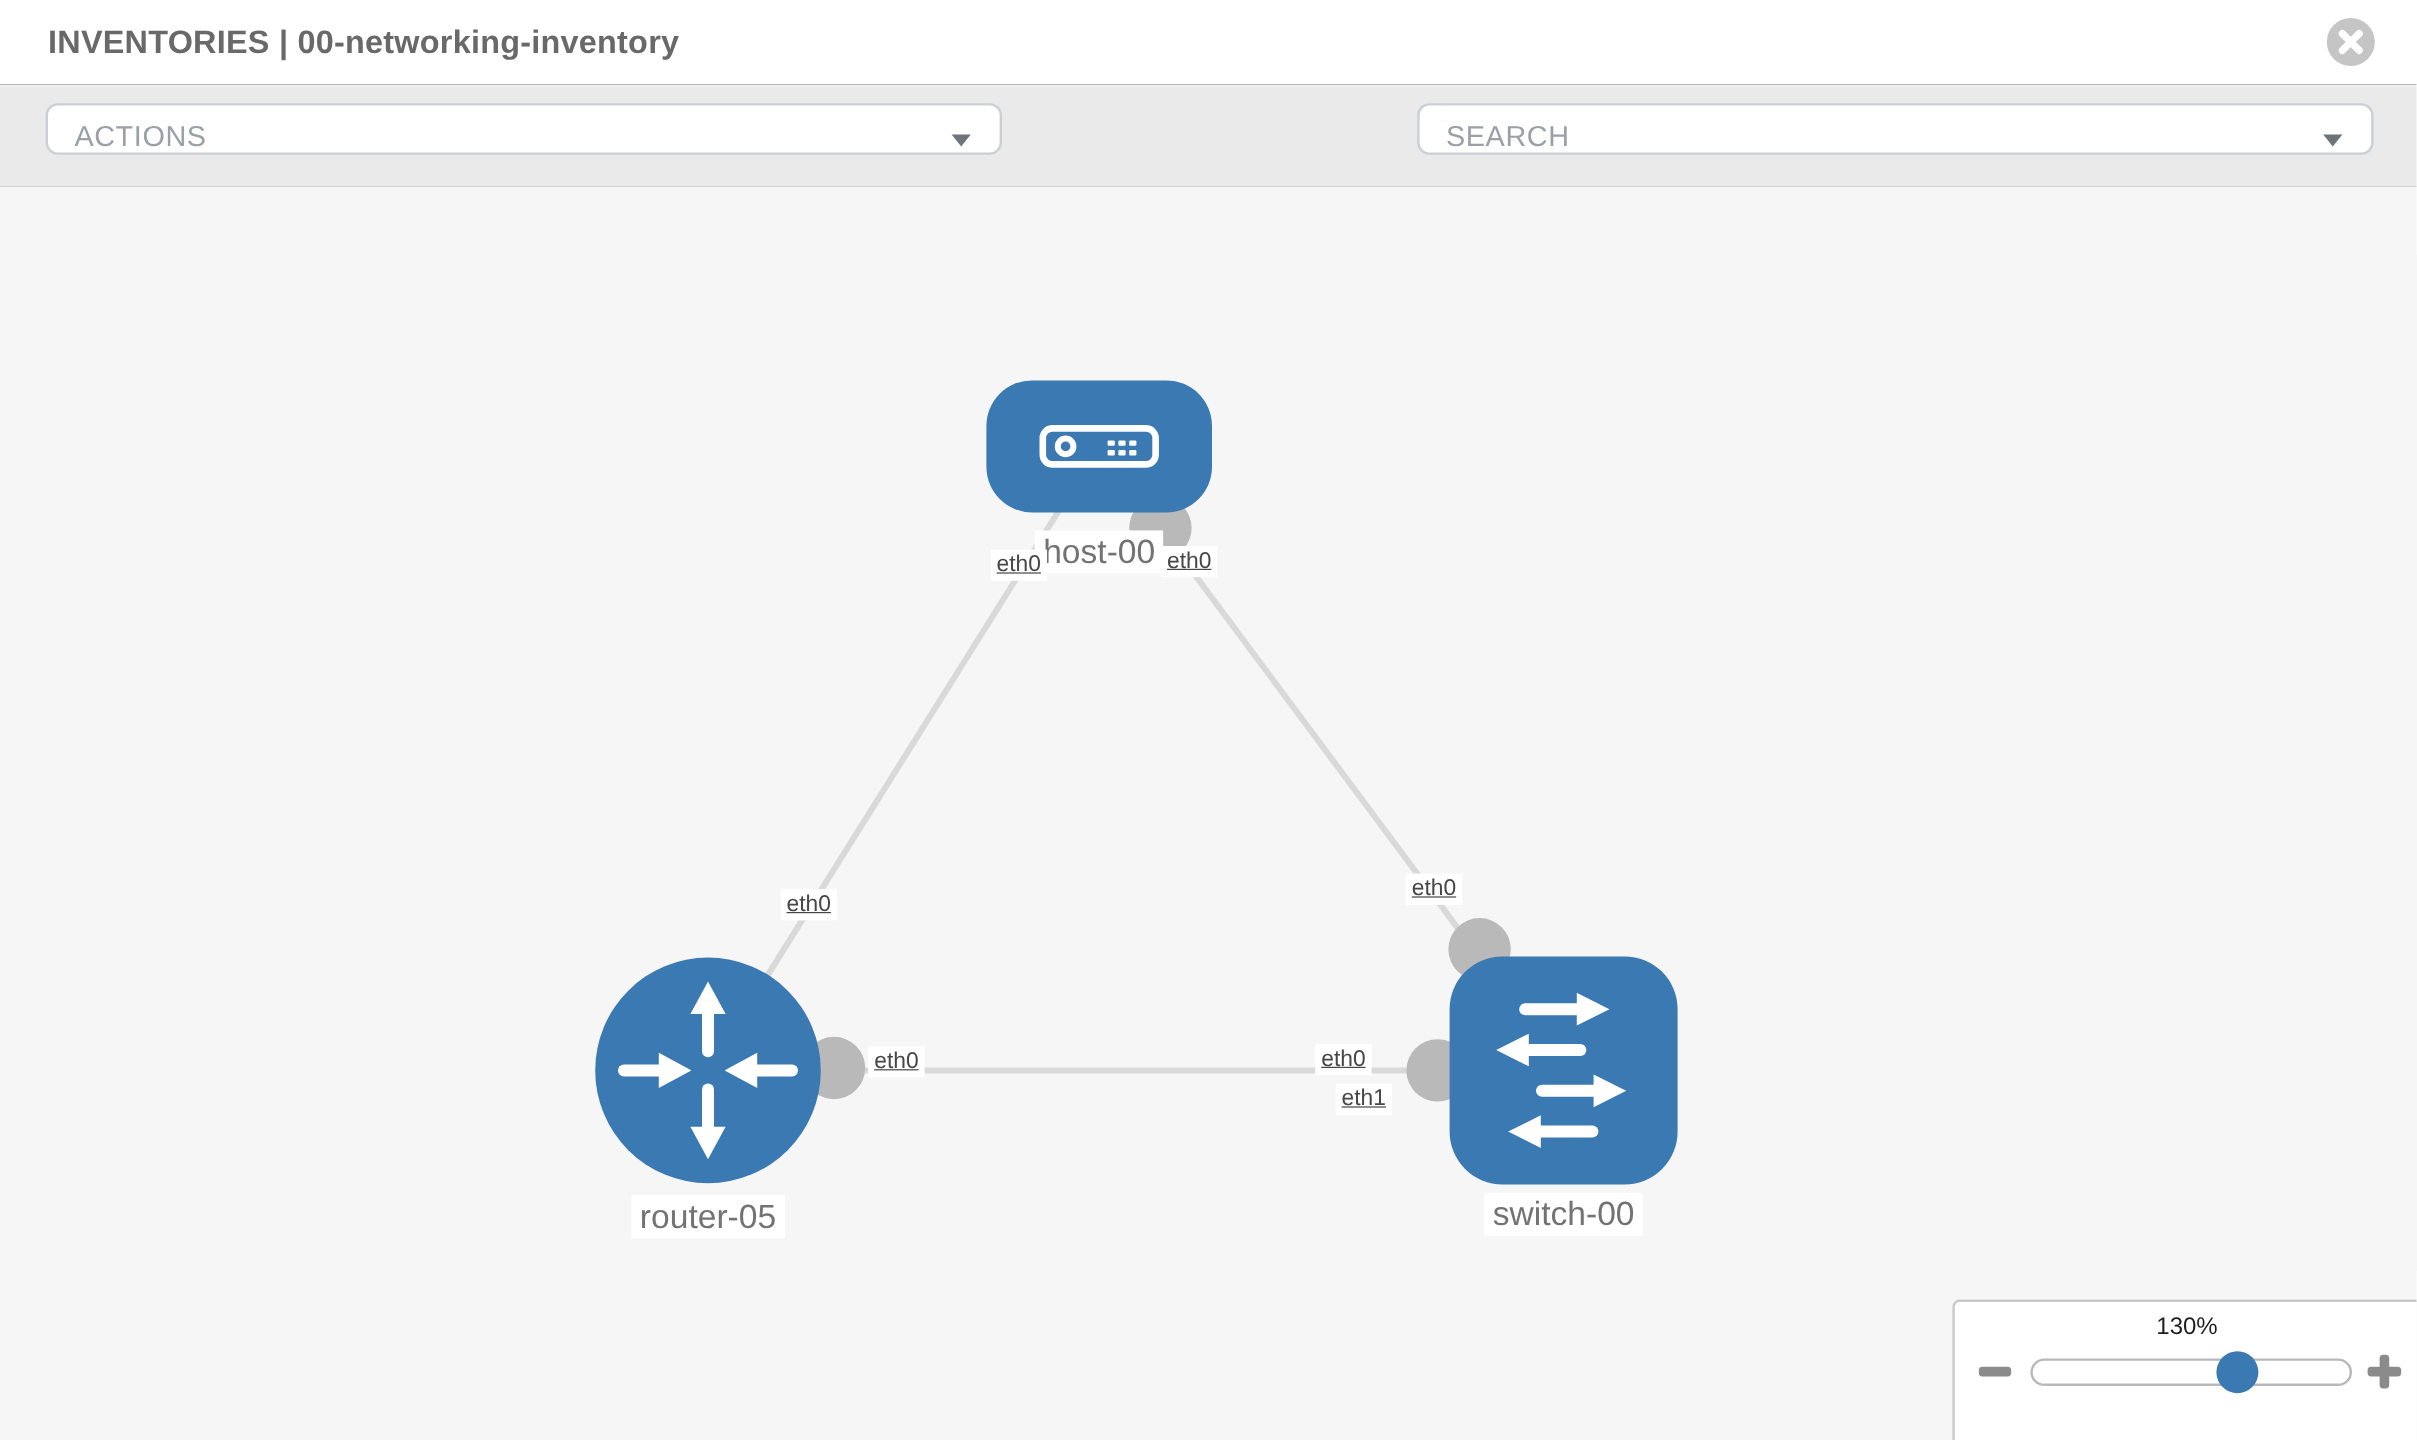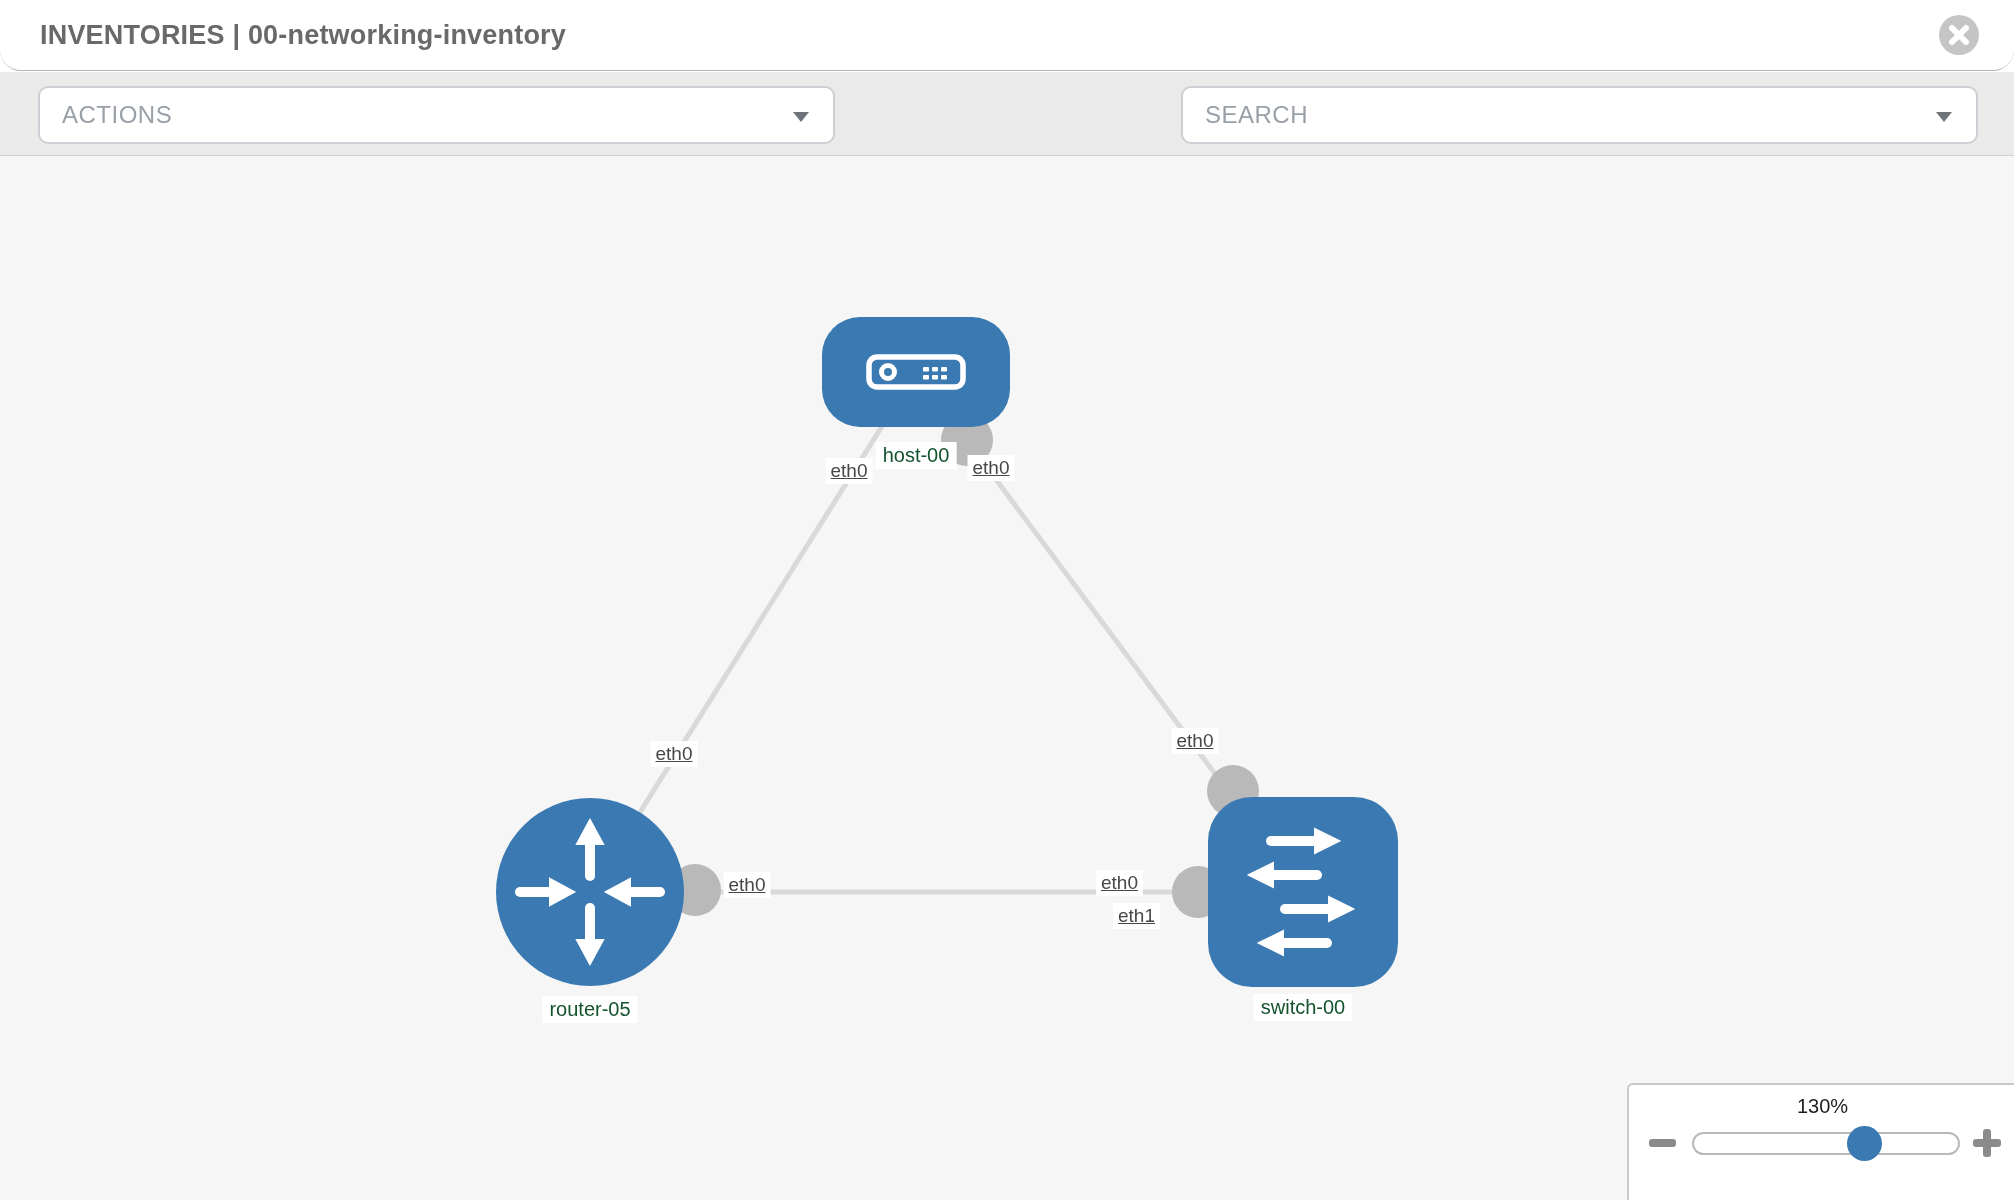--- a/index.html
+++ b/index.html
@@ -1,40 +1,40 @@
 <!DOCTYPE html>
 <html><head>
 <meta charset="utf-8">
 <style>
   * { margin:0; padding:0; box-sizing:border-box; }
   html,body { width:2014px; height:1200px; }
   body { font-family:"Liberation Sans","DejaVu Sans",sans-serif; background:#ffffff; }
   #app { position:relative; width:2014px; height:1200px; overflow:hidden; background:#fff; }
 
   
-  .header { position:absolute; left:0; top:0; width:2014px; height:71px; background:#ffffff; border-bottom:1px solid #b4b4b4;border-radius:21px; }
+  .header { position:absolute; left:0; top:0; width:2014px; height:71px; background:#ffffff; border-bottom:1px solid #b4b4b4; }
   .page-title { position:absolute; left:40px; top:0; height:71px; line-height:71px; font-size:27px; font-weight:bold; color:#696969; letter-spacing:0.2px; }
   .close-btn { position:absolute; left:1938px; top:14px; width:42px; height:42px; cursor:pointer; }
 
   
   .toolbar { position:absolute; left:0; top:72px; width:2014px; height:84px; background:#eaeaea; border-bottom:1px solid #d2d2d2; }
-  .select-box { position:absolute; top:14px; height:58px; background:#ffffff; border:2px solid #ccd0d4; border-radius:10px; }
+  .select-box { position:absolute; top:14px; height:43px; background:#ffffff; border:2px solid #ccd0d4; border-radius:10px; }
   .select-box .sel-label { position:absolute; left:22px; top:0; height:54px; line-height:54px; font-size:24px; color:#9aa0a7; letter-spacing:0.5px; }
   .chevron { position:absolute; right:24px; top:24px; width:0; height:0; border-left:8px solid transparent; border-right:8px solid transparent; border-top:10px solid #6f747a; }
   #actions-box { left:38px; width:797px; }
   #search-box { left:1181px; width:797px; }
   .tool-icon { position:absolute; top:101px; width:30px; height:30px; cursor:pointer; }
   #wrench-icon { left:1048px; }
   #key-icon { left:1114px; width:33px; height:33px; top:100px; }
 
   
   .canvas { position:absolute; left:0; top:156px; width:2014px; height:1044px; background:#f6f6f6; overflow:hidden; }
   .canvas svg.topology { position:absolute; left:0; top:0; }
 
-  .node-label { position:absolute; transform:translateX(-50%); background:#ffffff; color:#14532d; font-size:20px; padding:2px 7px; white-space:nowrap; }
+  .node-label { position:absolute; transform:translateX(-50%); background:#ffffff; color:#737373; font-size:28px; padding:2px 7px; white-space:nowrap; }
   .if-label { position:absolute; background:#ffffff; color:#474747; font-size:19px; padding:2px 5px; white-space:nowrap;text-decoration:underline; }
   .if-centered { transform:translateX(-50%); }
 
   
   .zoom-panel { position:absolute; left:1627px; top:927px; width:390px; height:120px; background:#ffffff; border:2px solid #c9c9c9; border-radius:6px 0 0 0; }
   .zoom-level { position:absolute; left:0; top:10px; width:387px; text-align:center; font-size:20px; color:#1e1e1e; }
   .zoom-minus { position:absolute; left:20px; top:54px; width:27px; height:8px; background:#8b8b8b; border-radius:3px; cursor:pointer; }
   .zoom-plus { position:absolute; left:344px; top:44px; width:28px; height:28px; cursor:pointer; }
   .zoom-plus .h { position:absolute; left:0; top:10px; width:28px; height:8px; background:#8b8b8b; border-radius:3px; }
   .zoom-plus .v { position:absolute; left:10px; top:0; width:8px; height:28px; background:#8b8b8b; border-radius:3px; }

